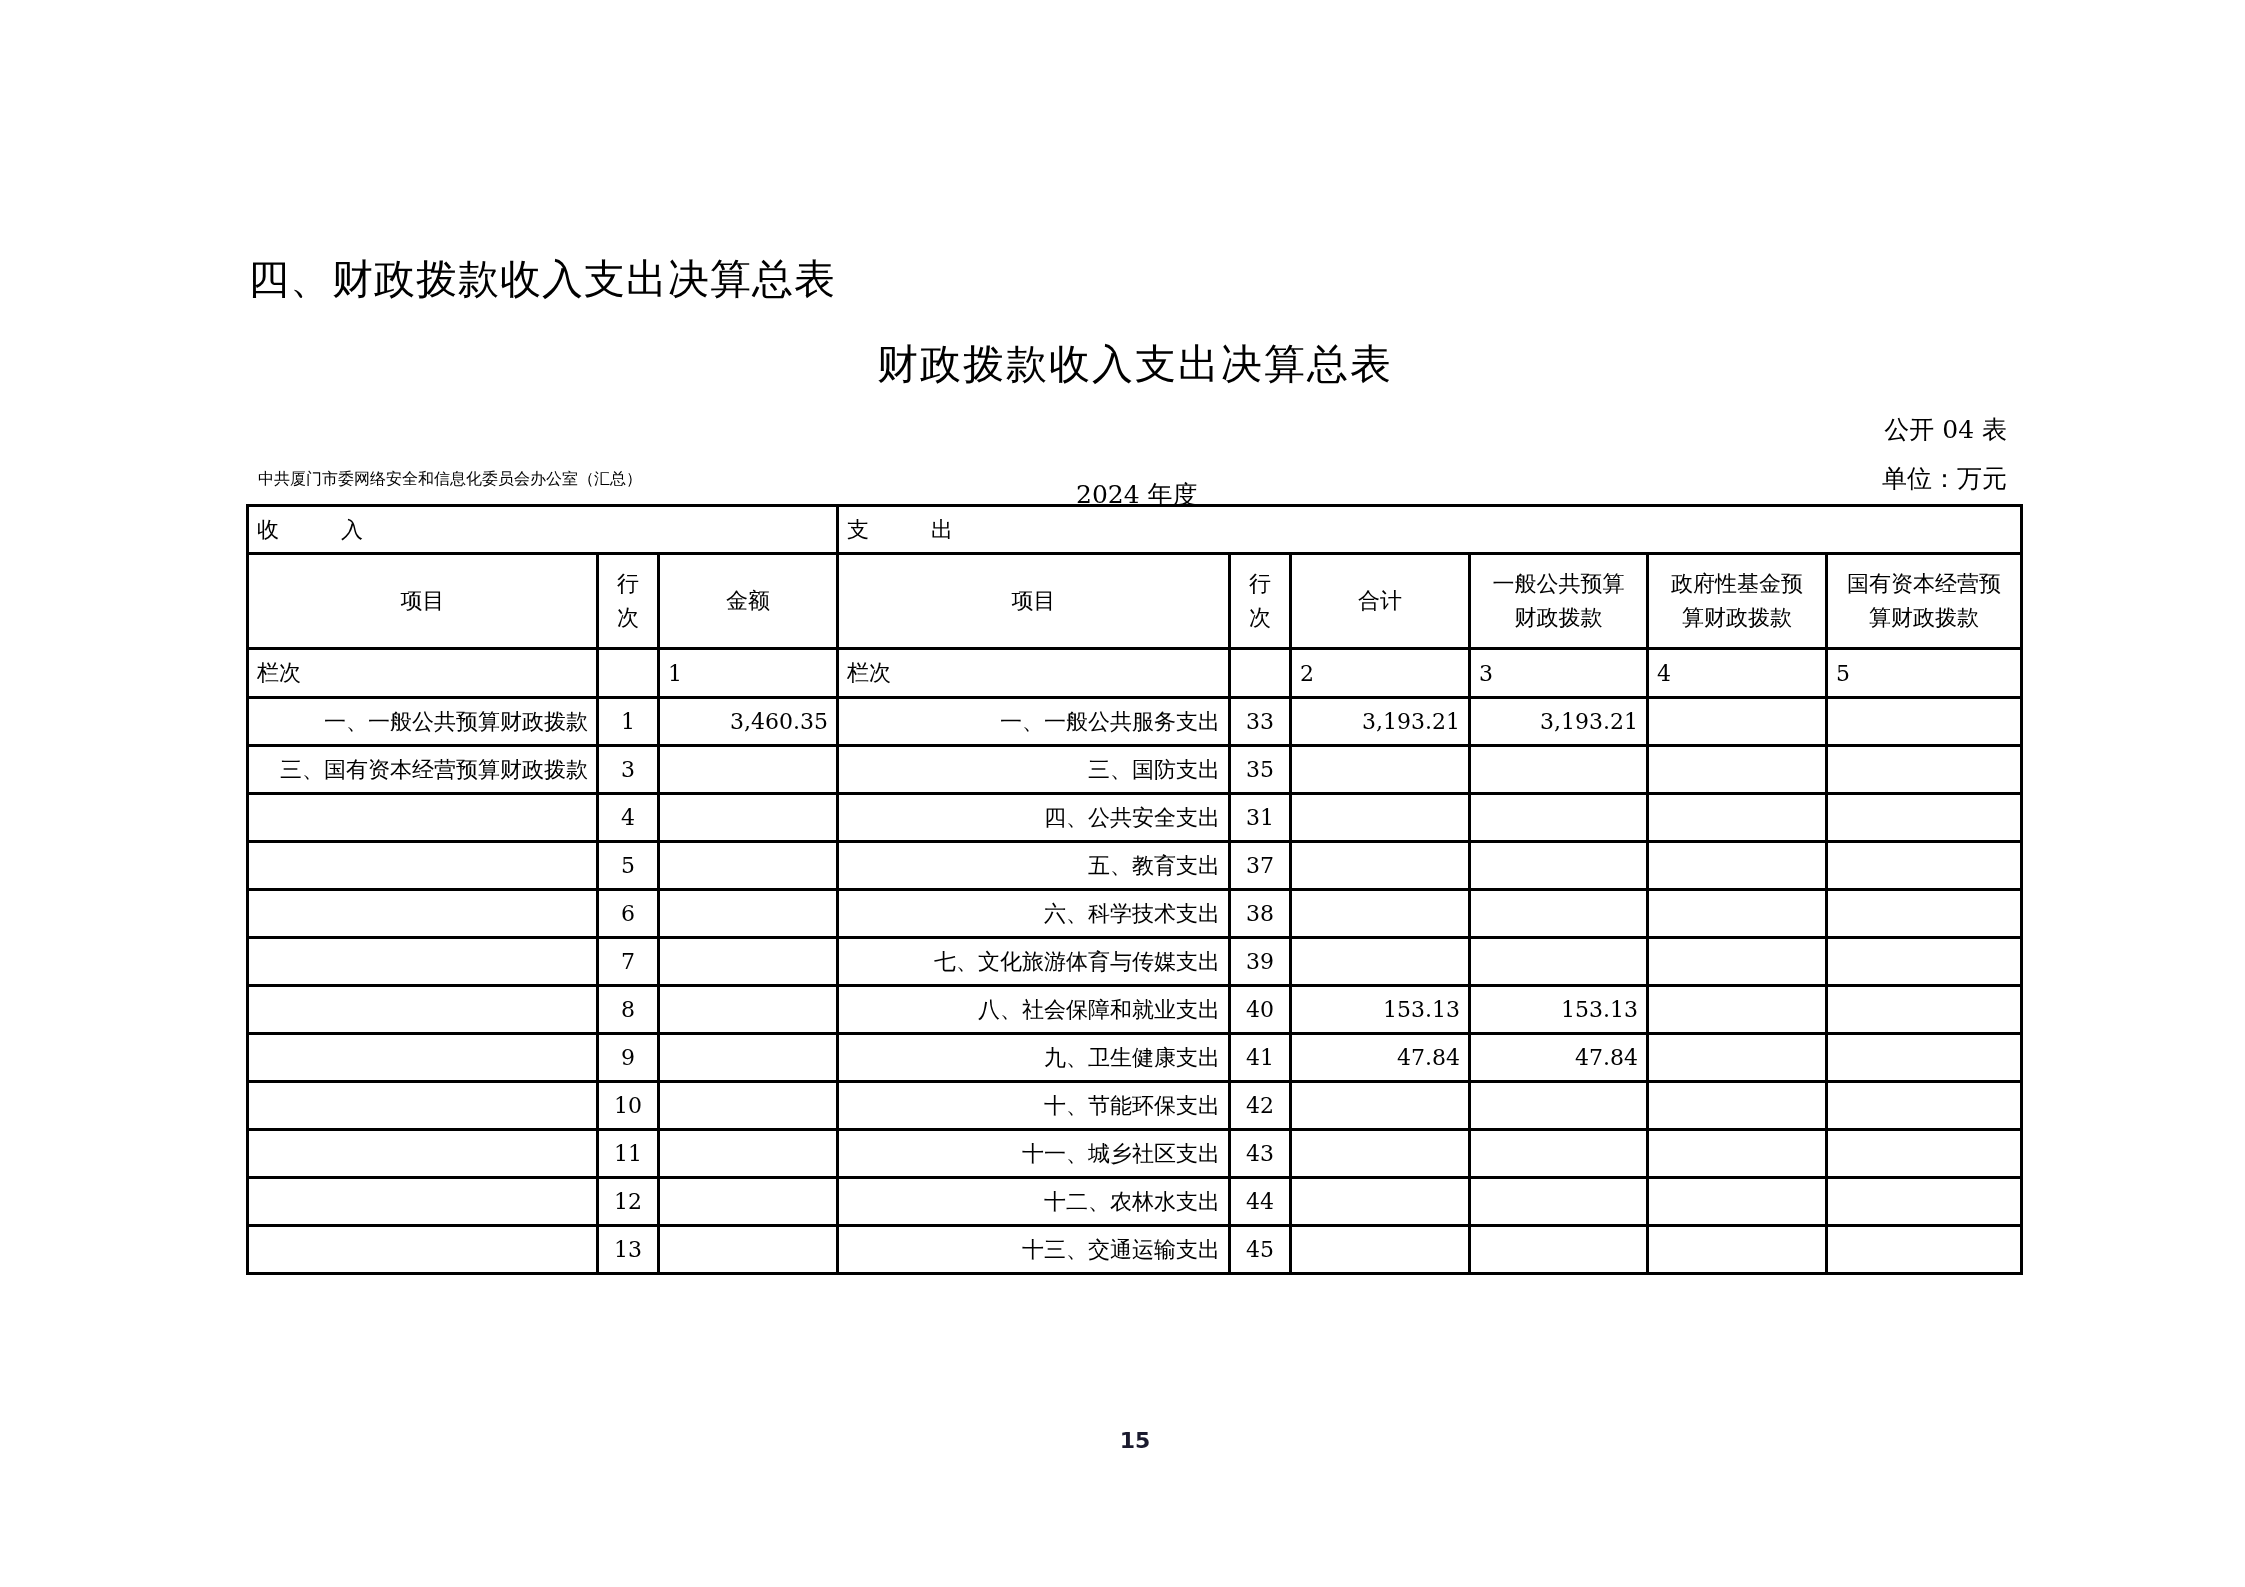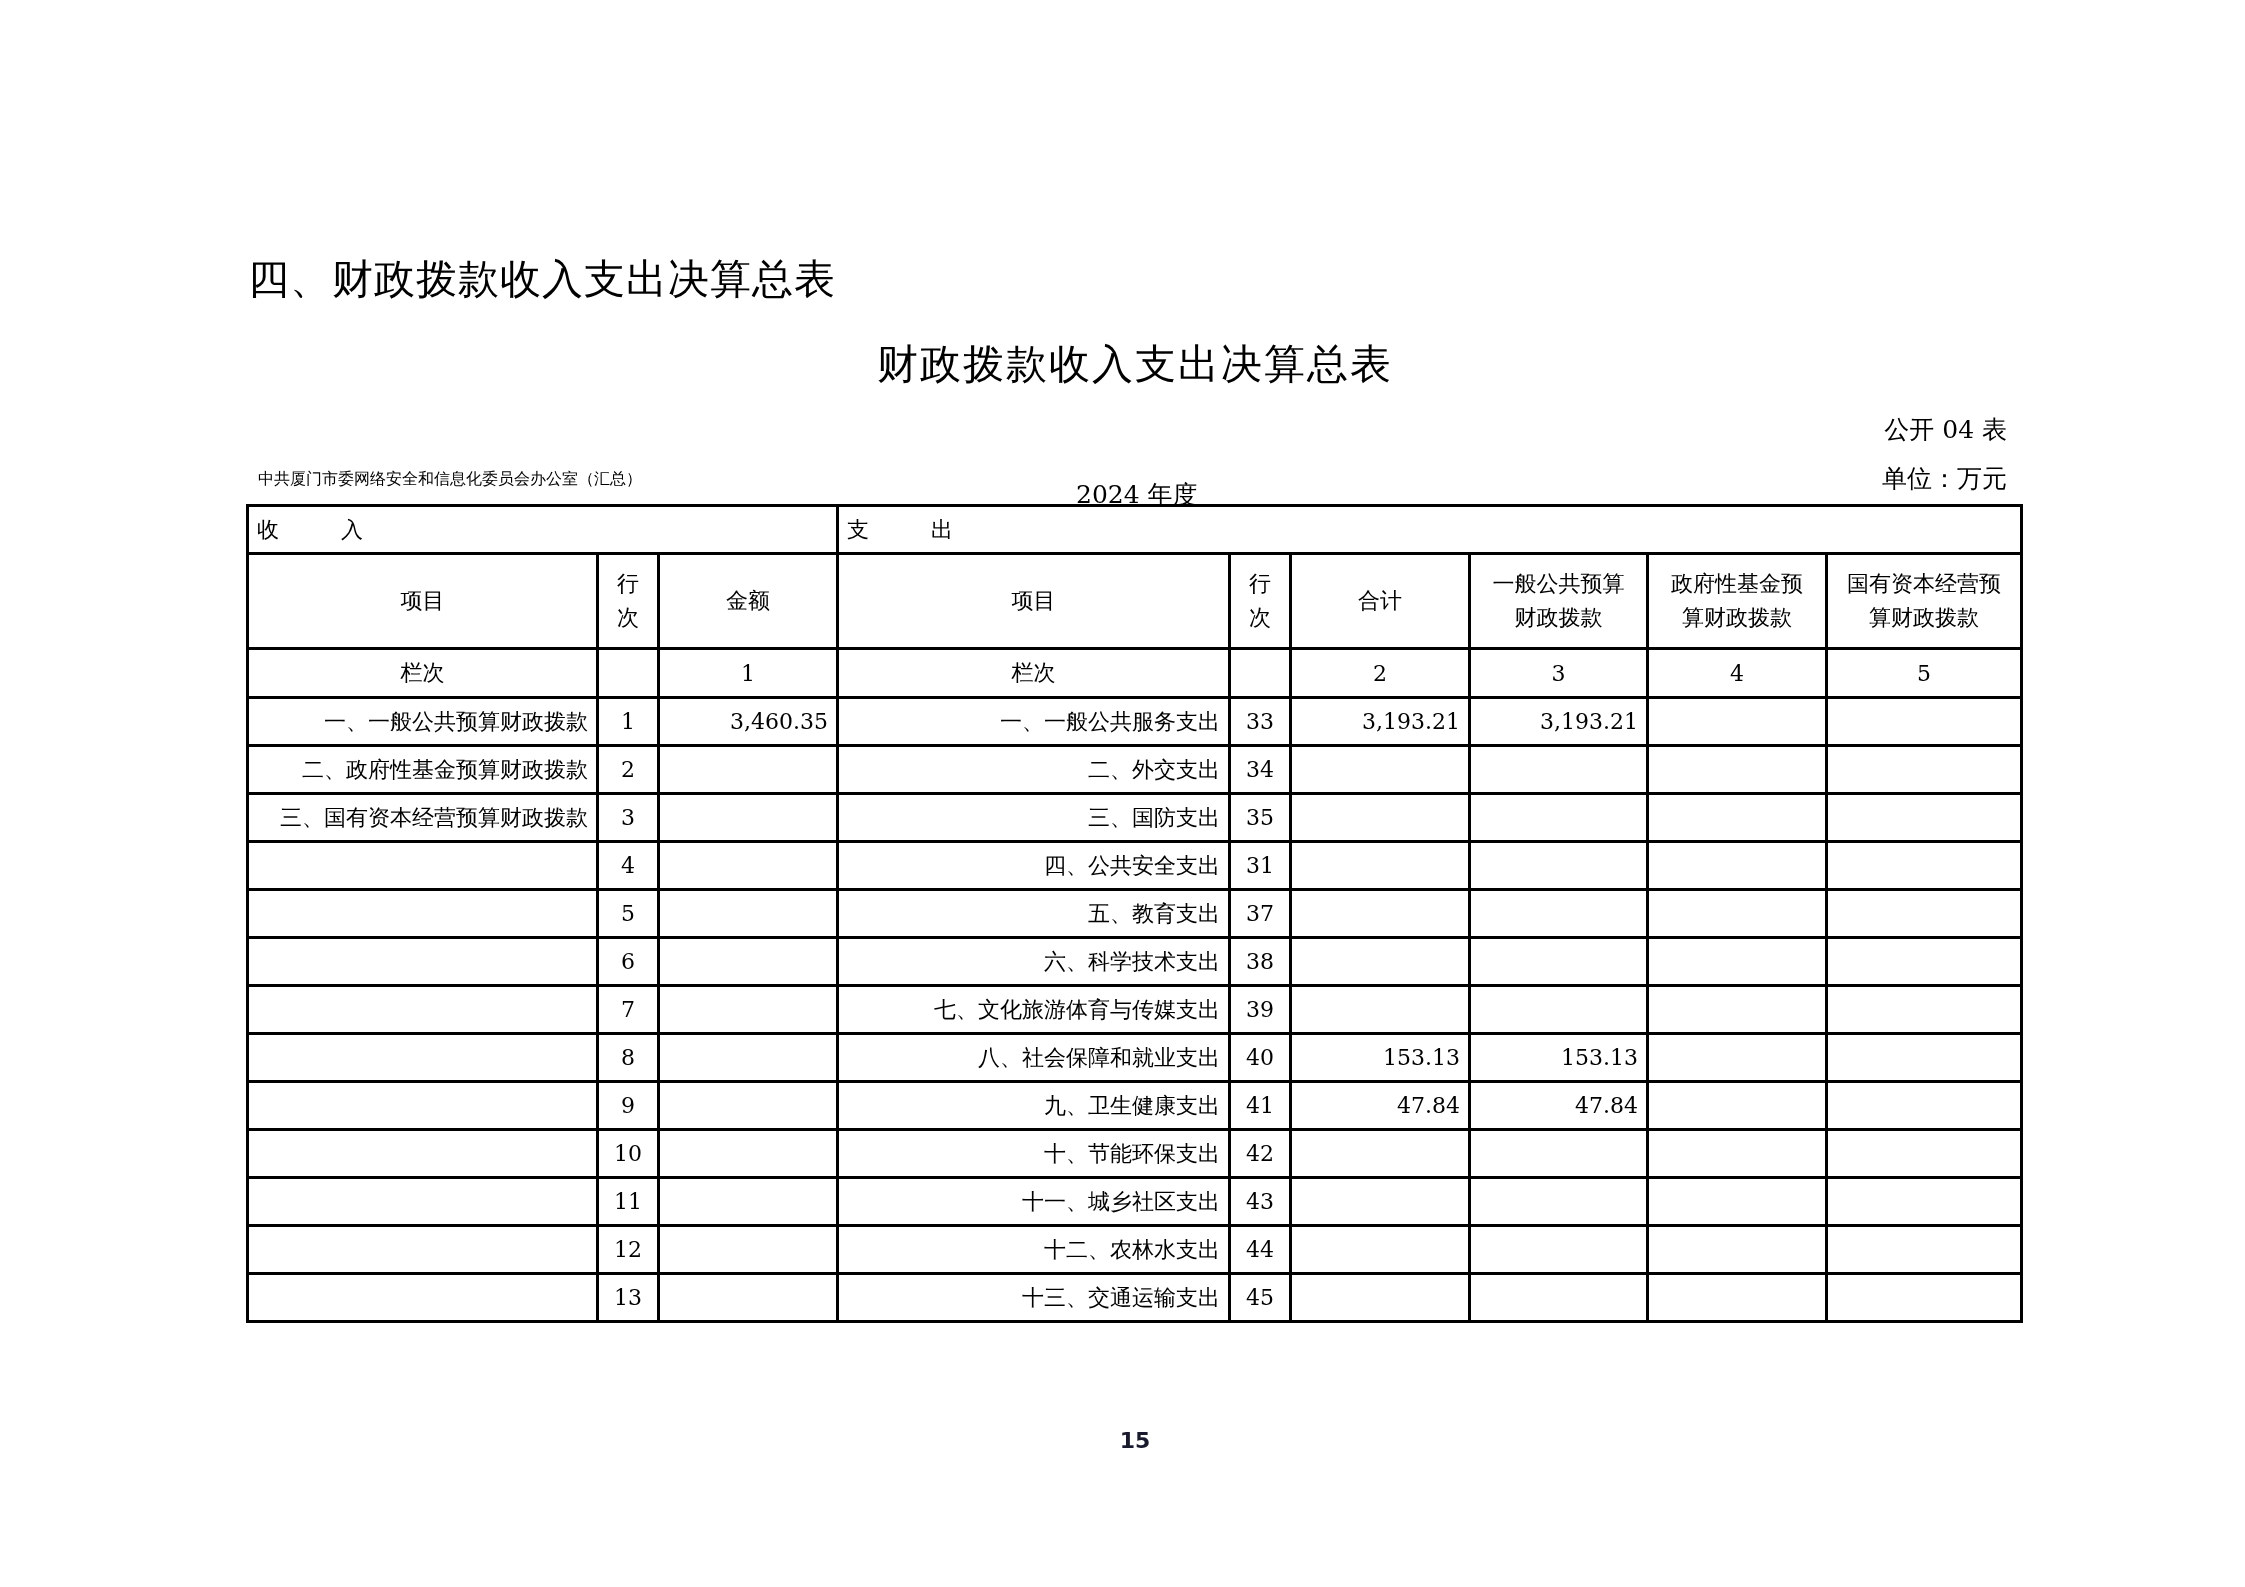--- a/index.html
+++ b/index.html
@@ -15,21 +15,21 @@
   .org-name { position: absolute; left: 258px; top: 462px; font-size: 16px; line-height: 34px; white-space: nowrap; }
   .year { position: absolute; left: 1076px; top: 462px; font-size: 25px; line-height: 34px; white-space: nowrap; margin-top: 16px; }
   .unit { position: absolute; right: 238px; top: 462px; font-size: 25px; line-height: 34px; white-space: nowrap; }
 
   table.fin { position: absolute; left: 246px; top: 504px; border-collapse: collapse;
               table-layout: fixed; width: 1774px; }
   table.fin td { border: 3px solid #000; padding: 0 8px; font-size: 22px; height: 42px;
                  white-space: nowrap; overflow: hidden; box-sizing: border-box; }
   table.fin tr.h1 td { height: 48px; letter-spacing: 2px; }
   table.fin tr.h2 td { height: 95px; text-align: center; line-height: 34px; white-space: normal; }
-  table.fin tr.h3 td { height: 49px; text-align: center; }
+  table.fin tr.h3 td { height: 49px; }
   table.fin tr.row td { height: 48px; }
   .c { text-align: center; }
   .r { text-align: right; }
   .l { text-align: right; }
   .sp { display: inline-block; width: 60px; }
   .page-num { position: absolute; left: 0; width: 2270px; top: 1428px; text-align: center;
               font-family: "DejaVu Sans", "Liberation Sans", sans-serif; font-size: 22px; font-weight: bold; color: #1a1a2e; }
 </style>
 </head>
 <body>
@@ -87,31 +87,20 @@
         <td class="c">1</td>
         <td class="r">3,460.35</td>
         <td class="l">一、一般公共服务支出</td>
         <td class="c">33</td>
         <td class="r">3,193.21</td>
         <td class="r">3,193.21</td>
         <td class="r"></td>
         <td class="r"></td>
       </tr>
       <tr class="row">
-        <td class="l">二、政府性基金预算财政拨款</td>
-        <td class="c">2</td>
-        <td class="r"></td>
-        <td class="l">二、外交支出</td>
-        <td class="c">34</td>
-        <td class="r"></td>
-        <td class="r"></td>
-        <td class="r"></td>
-        <td class="r"></td>
-      </tr>
-      <tr class="row">
         <td class="l">三、国有资本经营预算财政拨款</td>
         <td class="c">3</td>
         <td class="r"></td>
         <td class="l">三、国防支出</td>
         <td class="c">35</td>
         <td class="r"></td>
         <td class="r"></td>
         <td class="r"></td>
         <td class="r"></td>
       </tr>

